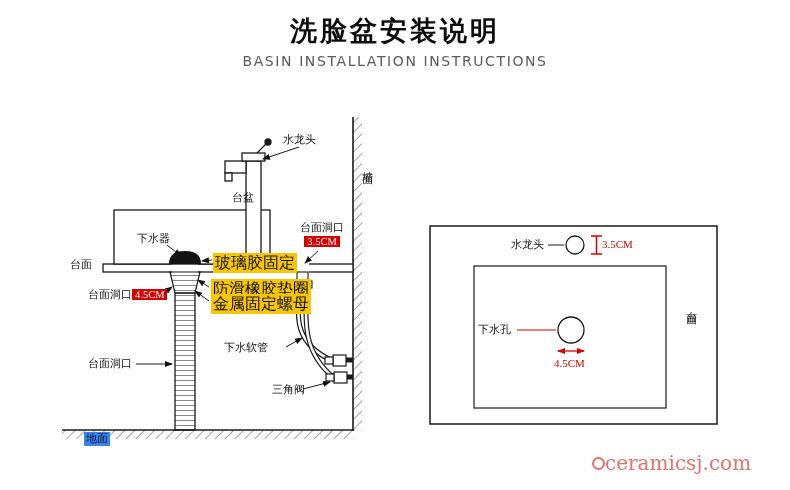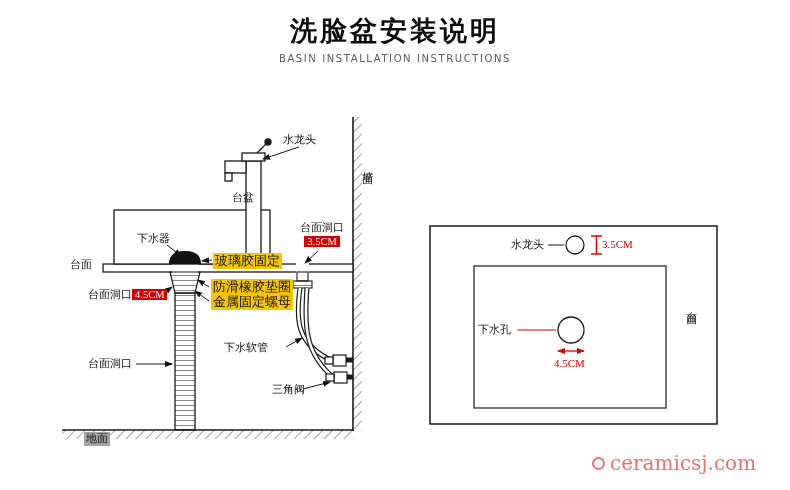--- a/index.html
+++ b/index.html
@@ -9,33 +9,33 @@
     font-family:"DejaVu Sans","Liberation Sans",sans-serif;
     color:#111;
   }
   .page { position:relative; width:790px; height:490px; background:#fff; overflow:hidden; }
   .title {
     position:absolute; top:13px; left:0; width:100%;
     text-align:center; font-size:27px; font-weight:bold; letter-spacing:3px; color:#0d0d0d;
   }
   .subtitle {
     position:absolute; top:53px; left:0; width:100%;
-    text-align:center; font-size:10px; color:#5a5a5a; letter-spacing:1.6px;
+    text-align:center; font-size:14px; color:#5a5a5a; letter-spacing:1.6px;
   }
   svg.art { position:absolute; left:0; top:0; }
   .lbl { position:absolute; font-size:11px; color:#111; white-space:nowrap; line-height:1.25;font-family:Liberation Serif, serif; }
   .vert { writing-mode:vertical-rl; letter-spacing:3px; }
-  .chip-y { background:#f7c600; padding:0 2px; font-size:13px; }
+  .chip-y { background:#f7c600; padding:0 2px; font-size:16px; }
   .chip-r { background:#d40000; color:#fff; padding:0 3px; font-size:10.5px; }
   .red { color:#d40000; }
   .center { text-align:center; }
-  .whitebg { background:#a3a3a3; padding:0 2px; }
+  .whitebg { background:#3b82f6; padding:0 2px; }
   .watermark {
     position:absolute; left:592px; top:451px;
-    display:flex; align-items:center; gap:5px;
+    display:flex; align-items:center; 
     color:#e2736e; font-size:20px;
     font-family:"DejaVu Serif","Liberation Serif",serif;
   }
   .wm-ring { width:13px; height:13px; border:2px solid #e2736e; border-radius:50%; }
 </style>
 </head>
 <body>
 
 <div class="page">
 

